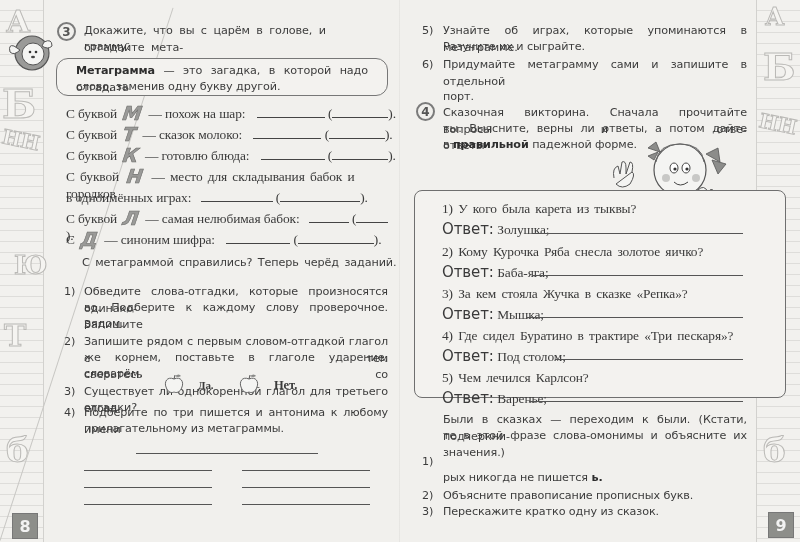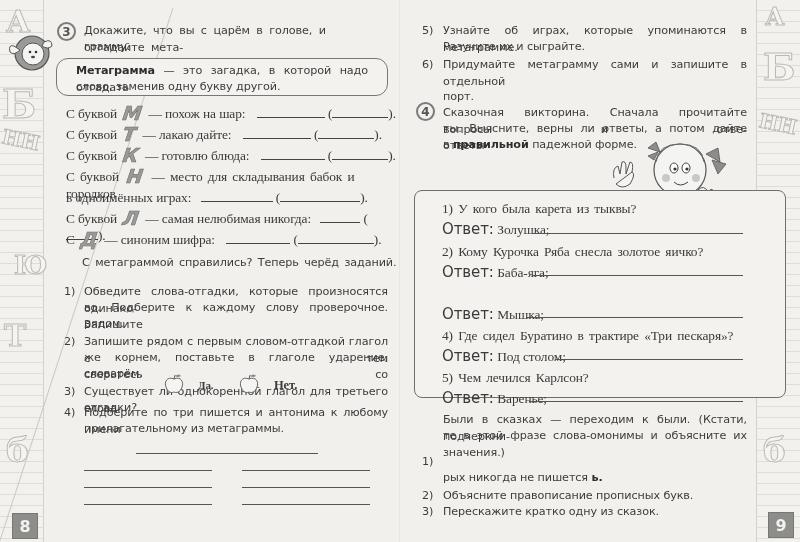--- a/index.html
+++ b/index.html
@@ -87,21 +87,21 @@
     <div class="t serif" style="left:66px;top:105px;width:330px;">
       <span>С буквой</span>
       <span class="letter-badge">М</span>
       <span>— похож на шар:</span>
       <span class="blank" style="width:68px;margin-left:8px;"></span>
       (<span class="blank" style="width:56px;"></span>).
     </div>
     <div class="t serif" style="left:66px;top:126px;width:330px;">
       <span>С буквой</span>
       <span class="letter-badge">Т</span>
-      <span>— лакаю дайте:</span>
+      <span>— сказок молоко:</span>
       <span class="blank" style="width:68px;margin-left:8px;"></span>
       (<span class="blank" style="width:56px;"></span>).
     </div>
     <div class="t serif" style="left:66px;top:147px;width:330px;">
       <span>С буквой</span>
       <span class="letter-badge">К</span>
       <span>— готовлю блюда:</span>
       <span class="blank" style="width:64px;margin-left:8px;"></span>
       (<span class="blank" style="width:56px;"></span>).
     </div>
@@ -111,21 +111,21 @@
       <span>— место для складывания бабок и городков</span>
     </div>
     <div class="t serif" style="left:66px;top:189px;width:330px;font-family:Liberation Serif, serif;">
       <span>в одноимённых играх:</span>
       <span class="blank" style="width:72px;margin-left:6px;"></span>
       (<span class="blank" style="width:80px;"></span>).
     </div>
     <div class="t serif" style="left:66px;top:210px;width:330px;">
       <span>С буквой</span>
       <span class="letter-badge">Л</span>
-      <span>— самая нелюбимая никогда:</span>
+      <span>— самая нелюбимая бабок:</span>
       <span class="blank" style="width:40px;margin-left:6px;"></span>
       (<span class="blank" style="width:32px;"></span>).
     </div>
     <div class="t serif" style="left:66px;top:231px;width:330px;">
       <span>С</span>
       <span class="letter-badge">Д</span>
       <span>— синоним шифра:</span>
       <span class="blank" style="width:64px;margin-left:8px;"></span>
       (<span class="blank" style="width:76px;"></span>).
     </div>
@@ -222,20 +222,21 @@
       <span class="answer-label">Ответ:</span>
       <span class="serif">Золушка;</span>
     </div>
 
     <div class="t serif" style="left:42px;top:243px;word-spacing:2px;">2) Кому Курочка Ряба снесла золотое яичко?</div>
     <div class="t" style="left:42px;top:264px;">
       <span class="answer-label">Ответ:</span>
       <span class="serif">Баба-яга;</span>
     </div>
 
+    <div class="t serif" style="left:42px;top:285px;word-spacing:2px;">3) За кем стояла Жучка в сказке «Репка»?</div>
     <div class="t" style="left:42px;top:306px;">
       <span class="answer-label">Ответ:</span>
       <span class="serif">Мышка;</span>
     </div>
 
     <div class="t serif" style="left:42px;top:327px;word-spacing:2px;">4) Где сидел Буратино в трактире «Три пескаря»?</div>
     <div class="t" style="left:42px;top:348px;">
       <span class="answer-label">Ответ:</span>
       <span class="serif">Под столом;</span>
     </div>

